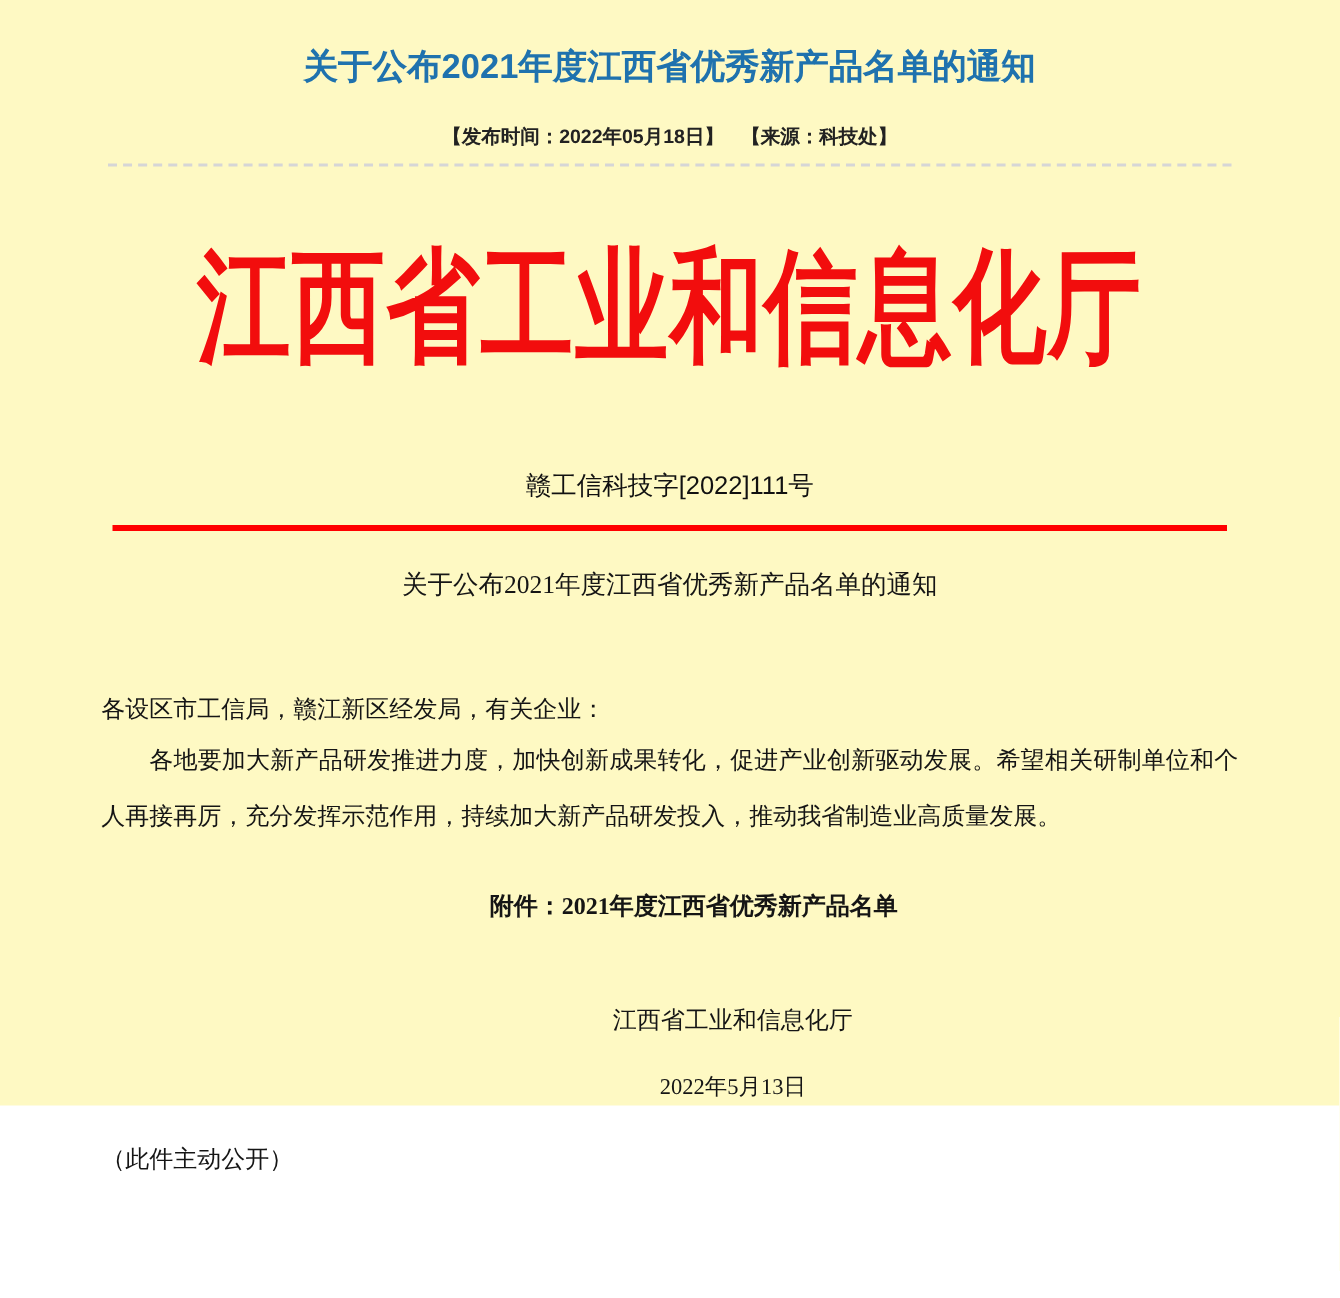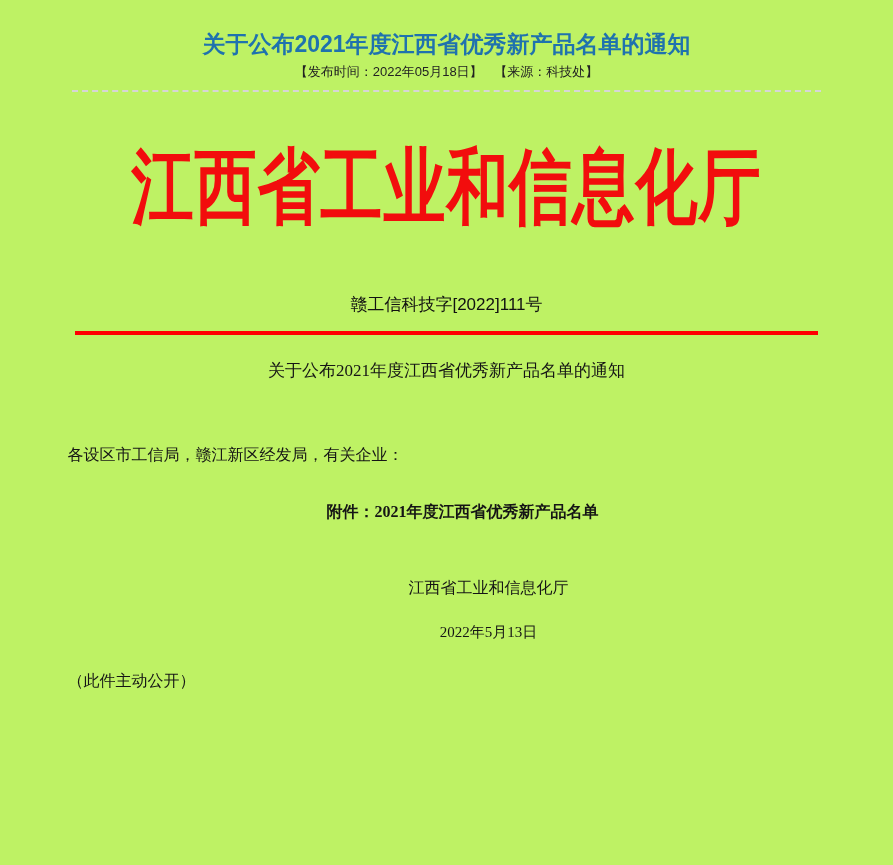--- a/index.html
+++ b/index.html
@@ -9,45 +9,45 @@
   }
   body {
     width: 893px;
     height: 865px;
     overflow: hidden;
     font-family: "Liberation Serif", serif;
     color: #000000;
   }
   .page {
     width: 893px;
-    height: 865px;
-    background: #bef264;
+    height: 737px;
+    background: #fef9c3;
   }
   .content {
     width: 758px;
     margin: 0 auto;
   }
 
   
   .page-title {
     margin: 0;
     padding-top: 30px;
     text-align: center;
     font-family: "Liberation Sans", sans-serif;
     font-weight: bold;
     font-size: 23px;
     line-height: 28px;
     color: var(--title-blue, #1f72ae);
   }
   .meta-line {
-    margin-top: 5px;
+    margin-top: 24px;
     text-align: center;
     font-family: "Liberation Sans", sans-serif;
     font-size: 13px;
-    font-weight: normal;
+    font-weight: bold;
     color: #222222;
   }
   .meta-line .meta-item { margin: 0 4px; }
   .dashed-divider {
     width: 749px;
     margin: 9px auto 0 auto;
     border: 0;
     border-bottom: 2px dashed #d6d6d6;
     height: 0;
   }
@@ -148,20 +148,21 @@
     <div class="doc-number">赣工信科技字[2022]111号</div>
 
     <div class="red-rule"></div>
 
     <h2 class="doc-title">关于公布2021年度江西省优秀新产品名单的通知</h2>
 
     <div class="body-text">
       <p class="salutation">各设区市工信局，赣江新区经发局，有关企业：</p>
 
 
+      <p class="para">各地要加大新产品研发推进力度，加快创新成果转化，促进产业创新驱动发展。希望相关研制单位和个人再接再厉，充分发挥示范作用，持续加大新产品研发投入，推动我省制造业高质量发展。</p>
 
       <p class="attachment">附件：2021年度江西省优秀新产品名单</p>
 
       <div class="signature-block">
         <p class="signer">江西省工业和信息化厅</p>
         <p class="sign-date">2022年5月13日</p>
       </div>
 
       <p class="footer-note">（此件主动公开）</p>
     </div>

